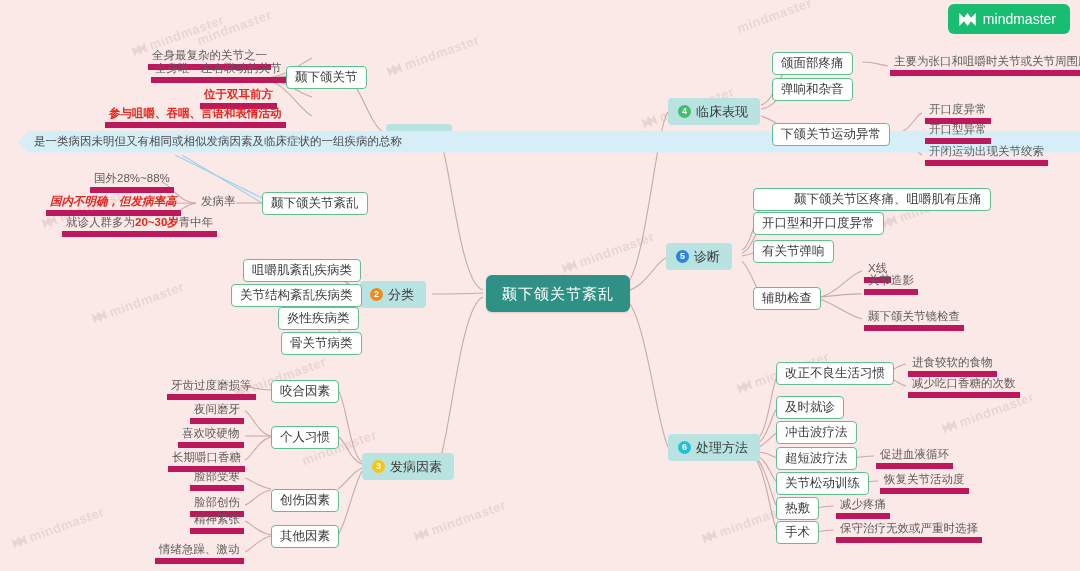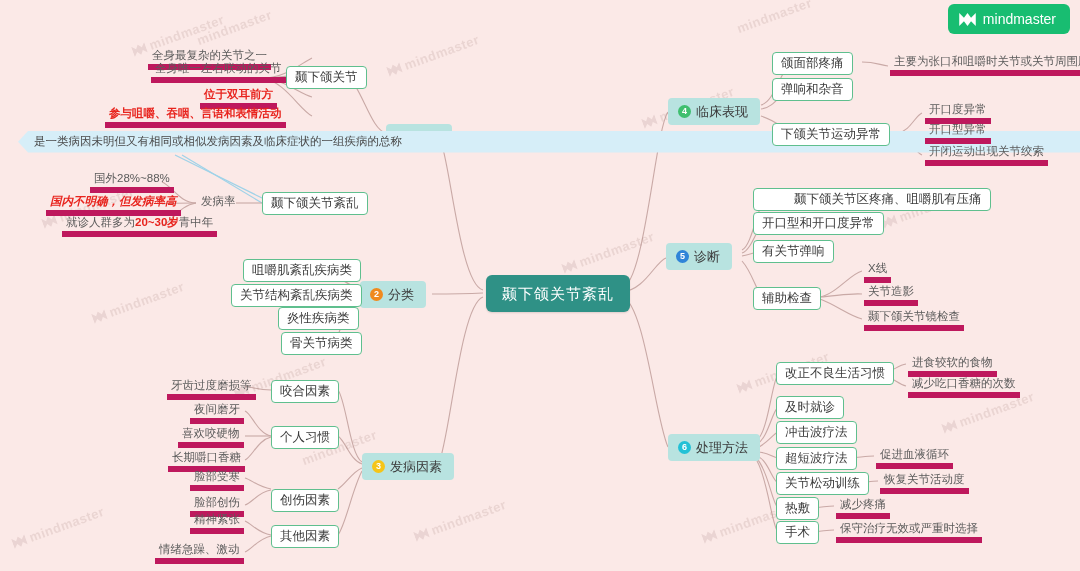--- a/index.html
+++ b/index.html
@@ -341,21 +341,21 @@
     <span class="num" style="background:#2f84d8;">5</span>
     <span>诊断</span>
   </div>
 
   <div class="node boxed" style="left:753px;top:188px;padding-left:40px;">颞下颌关节区疼痛、咀嚼肌有压痛</div>
   <div class="node boxed" style="left:753px;top:212px;">开口型和开口度异常</div>
   <div class="node boxed" style="left:753px;top:240px;">有关节弹响</div>
   <div class="node boxed" style="left:753px;top:287px;">辅助检查</div>
 
   <div class="node leaf" style="left:864px;top:262px;">X线</div>
-  <div class="node leaf" style="left:864px;top:285px;">关节造影</div>
+  <div class="node leaf" style="left:864px;top:274px;">关节造影</div>
   <div class="node leaf" style="left:864px;top:310px;text-align:center;">颞下颌关节镜检查</div>
 
   <div class="node branch" style="left:668px;top:434px;">
     <span class="num" style="background:#22c1d6;">6</span>
     <span>处理方法</span>
   </div>
 
   <div class="node boxed" style="left:776px;top:362px;">改正不良生活习惯</div>
   <div class="node leaf" style="left:908px;top:356px;">进食较软的食物</div>
   <div class="node leaf" style="left:908px;top:377px;">减少吃口香糖的次数</div>

